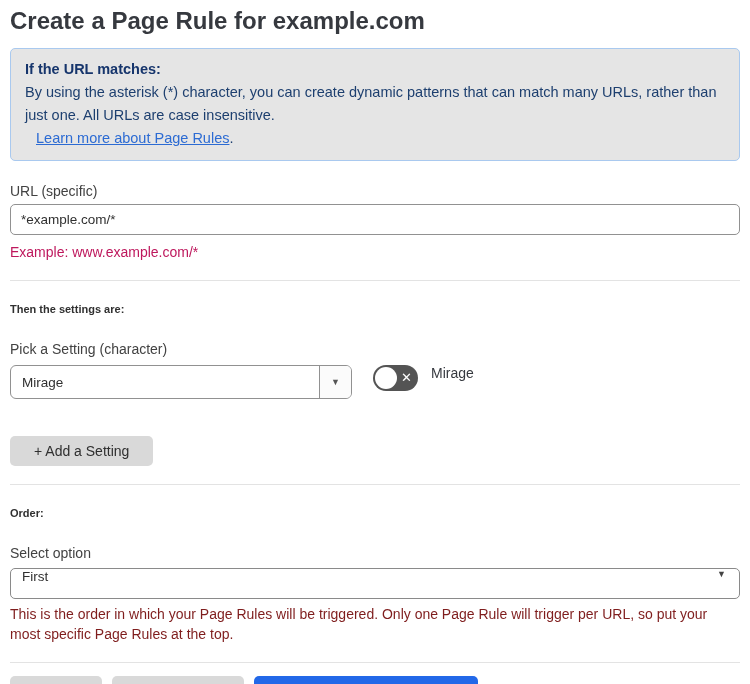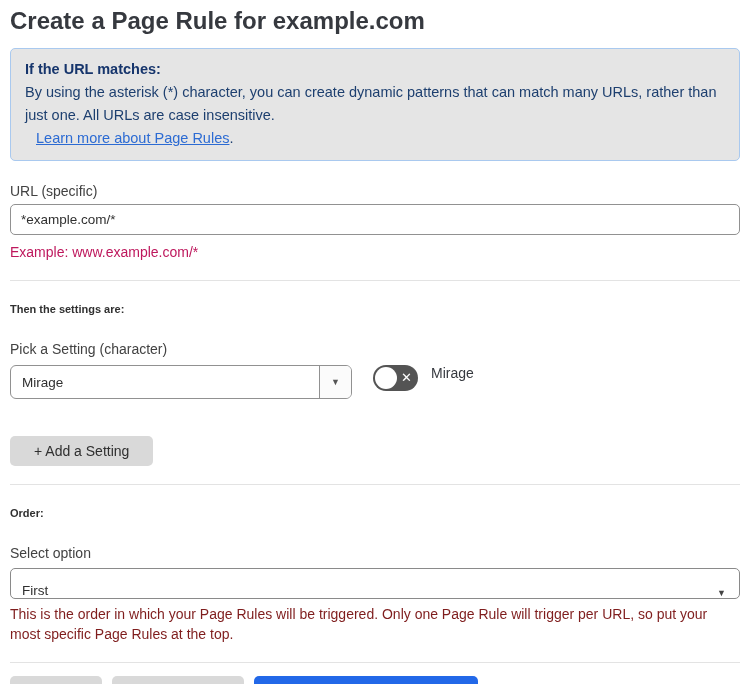--- a/index.html
+++ b/index.html
@@ -78,21 +78,21 @@
     font-family:"Liberation Sans","DejaVu Sans",sans-serif;
     padding:0 24px;height:31px;line-height:31px;display:inline-block;
   }
   .btn-gray{background:#d9d9d9;color:#2f2f2f;}
   .btn-blue{background:#2268e8;color:#ffffff;}
   .add-setting-btn{margin-top:37px;height:30px;line-height:30px;}
 
   .select{
     margin-top:7px;width:100%;box-sizing:border-box;height:31px;
     border:1px solid #8a8a8a;border-radius:5px;background:#fff;
-    display:flex;align-items:flex-end;cursor:pointer;
+    display:flex;align-items:flex-start;cursor:pointer;
   }
   .select-value{flex:1;padding-left:11px;font-size:13.5px;color:#303030;}
   .select-arrow{padding-right:13px;font-size:9px;color:#444444;}
 
   .order-hint{margin:5px 0 0 0;font-size:14px;line-height:20px;color:#7f1d1d;max-width:710px;}
 
   .actions{margin-top:13px;display:flex;gap:10px;align-items:center;}
 </style>
 </head>
 <body>

